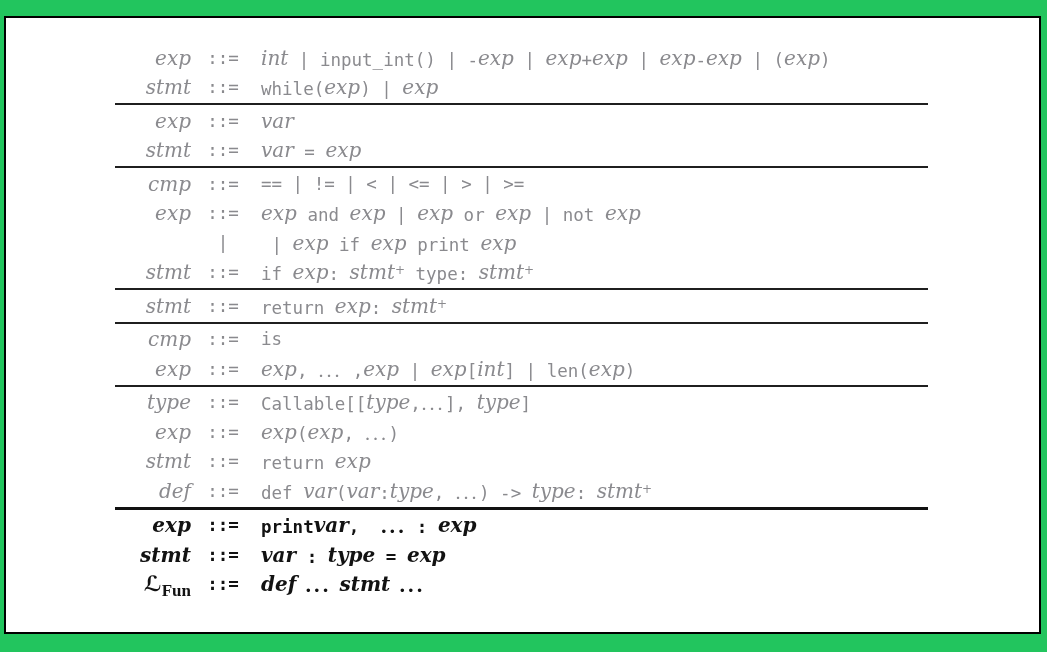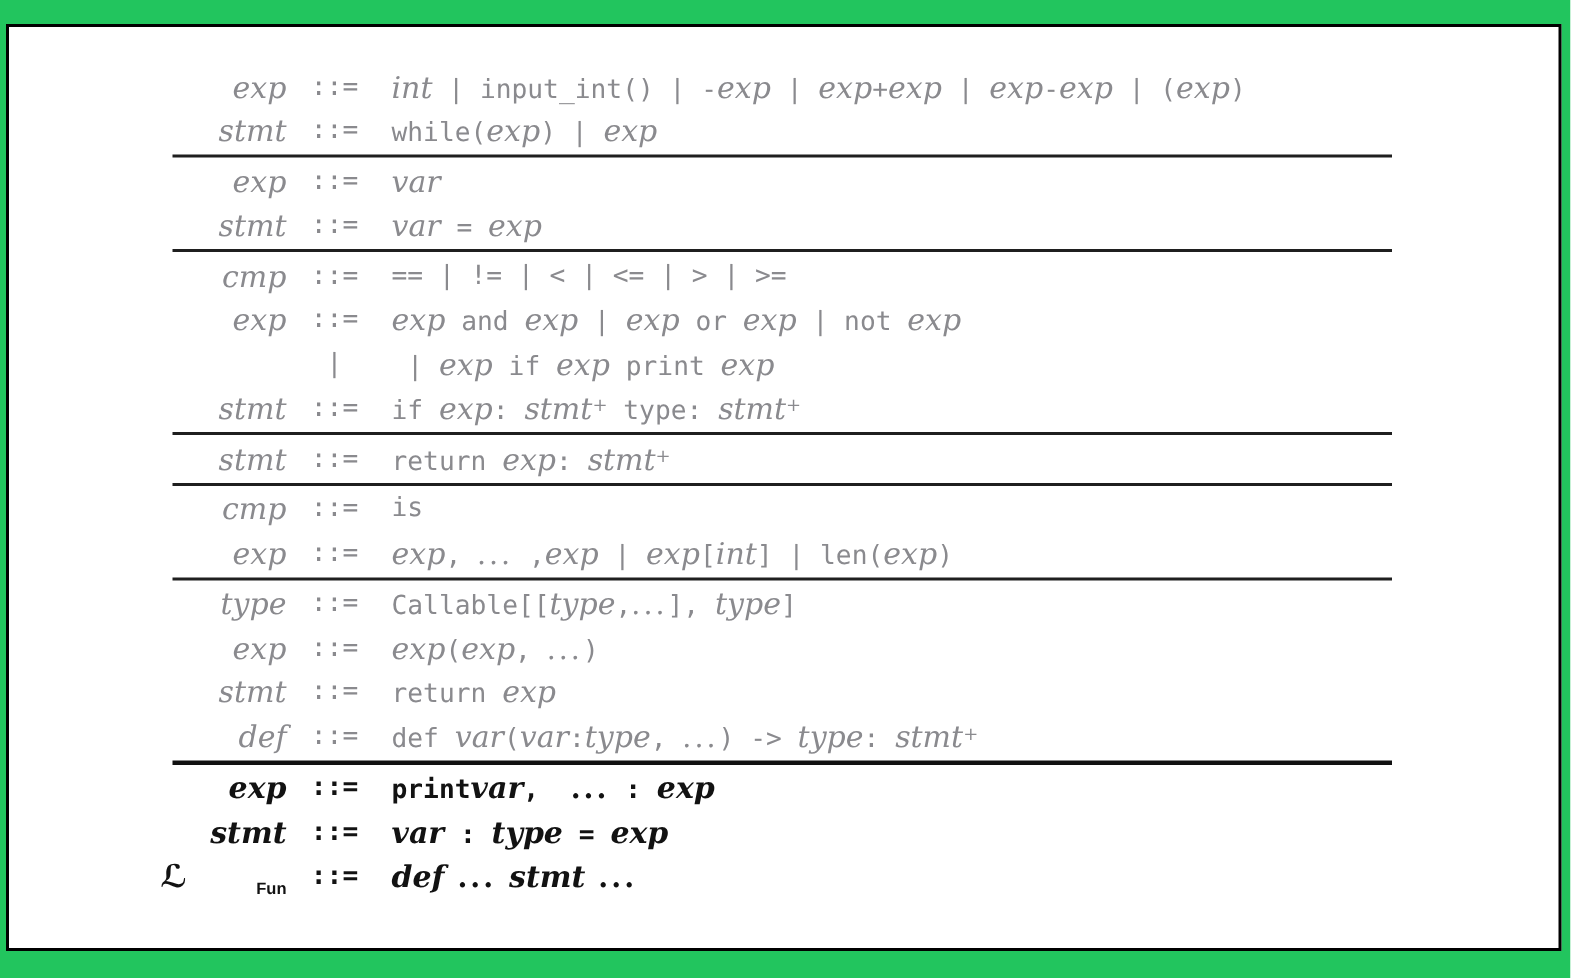--- a/index.html
+++ b/index.html
@@ -88,26 +88,25 @@
     position: relative;
     top: -7px;
     white-space: pre;
   }
   .seg-script {
     font-family: "DejaVu Sans", "DejaVu Serif", serif;
     font-size: 21px;
     white-space: pre;
   }
   .seg-sub {
-    font-family: Liberation Sans, sans-serif;
-    font-size: 11px;
+    font-family: Liberation Serif, serif;
+    font-size: 17px;
     position: relative;
     top: 5px;
     white-space: pre;
-    margin-left: 46px;
   }
   .group-separator {
     height: 2px;
     background: #1f1f1f;
     margin: 1px 0 1px 109px;
     width: 813px;
   }
   .group-separator.thick {
     height: 3px;
     background: #111111;

